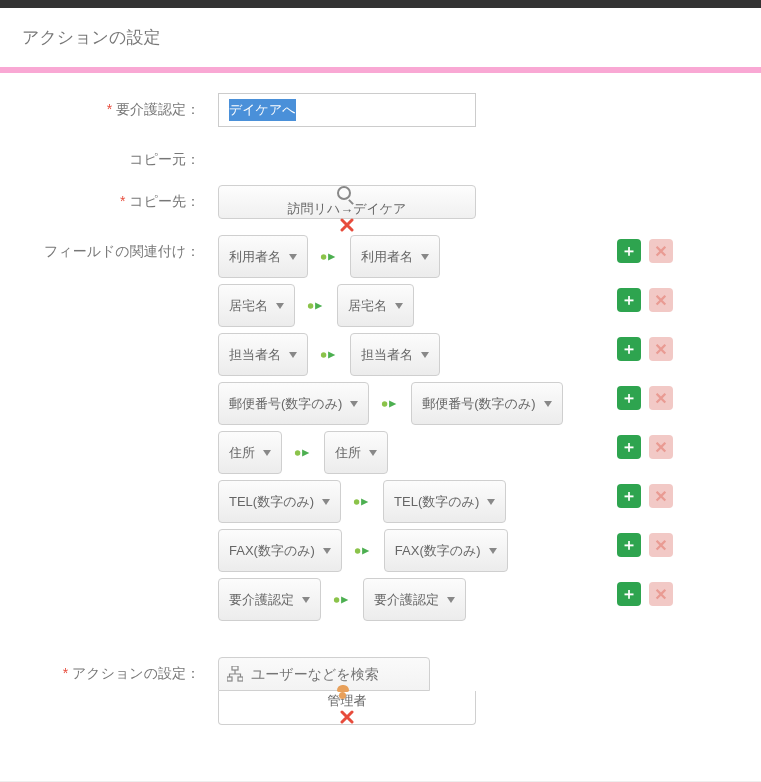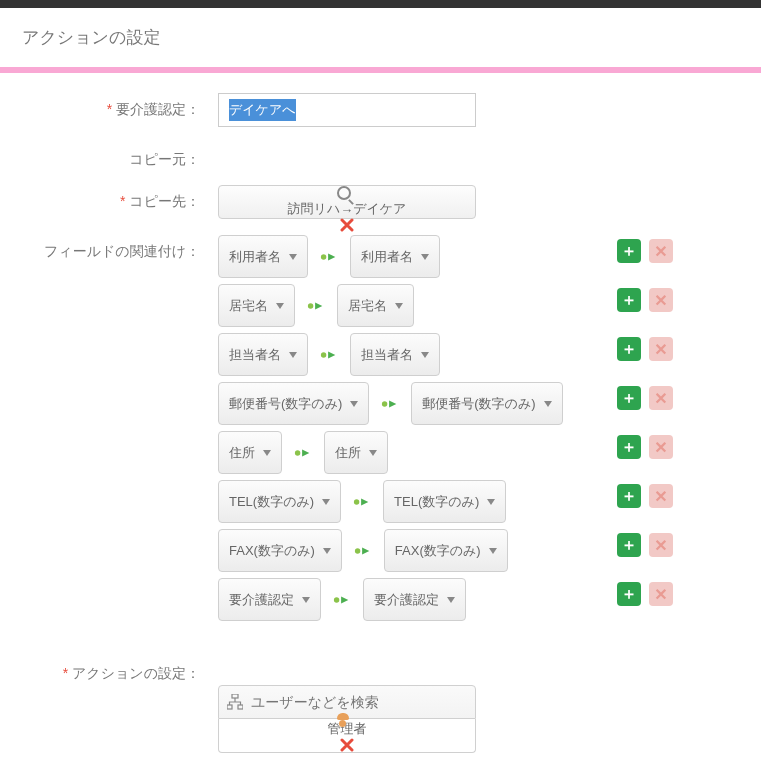--- a/index.html
+++ b/index.html
@@ -31,21 +31,21 @@
     .arrow-green { display:inline-flex; align-items:center; margin:0 12px; }
     .arrow-green svg { width:18px; height:16px; }
     .btn-add, .btn-del { width:24px; height:24px; border-radius:4px; display:flex; align-items:center; justify-content:center; color:#fff; font-weight:bold; font-size:16px; cursor:pointer; }
     .btn-add { background:#2ea44f; }
     .btn-del { background:#f2c9c6; color:#e99b93; cursor:default; }
 
     .map-container { position:relative; }
     .map-line { position:relative; display:flex; align-items:center; margin-bottom:6px; min-height:34px; }
     .map-line .right-actions { position:absolute; right:0; top:4px; display:flex; gap:8px; }
 
-    .user-search { width:258px; height:34px; border:1px solid #d0d0d0; border-radius:4px 4px 0 0; display:flex; align-items:center; padding:0 8px; background:linear-gradient(#fafafa,#f3f3f3);margin-top:28px; }
+    .user-search { width:212px; height:34px; border:1px solid #d0d0d0; border-radius:4px 4px 0 0; display:flex; align-items:center; padding:0 8px; background:linear-gradient(#fafafa,#f3f3f3); }
     .org-icon { width:16px; height:16px; position:relative; margin-right:8px; }
     .org-icon svg { width:16px; height:16px; }
     .user-search input { border:none; background:transparent; flex:1; font-size:14px; color:#aaa; outline:none; }
     .user-chip { width:258px; height:34px; border:1px solid #d0d0d0; border-top:none; border-radius:0 0 4px 4px; display:flex; align-items:center; padding:0 8px;flex-direction:column; }
     .person-icon { width:16px; height:16px; margin-right:8px; position:relative; }
     .person-icon::before { content:""; position:absolute; left:4px; top:1px; width:7px; height:7px; background:#e8a05a; border-radius:50%; }
     .person-icon::after { content:""; position:absolute; left:2px; bottom:0; width:12px; height:7px; background:#e8a05a; border-radius:6px 6px 2px 2px; }
     .user-chip-text { flex:1; color:#666; font-size:13px; }
 
     .footer { border-top:1px solid #eee; padding:16px 18px; display:flex; gap:14px; }

